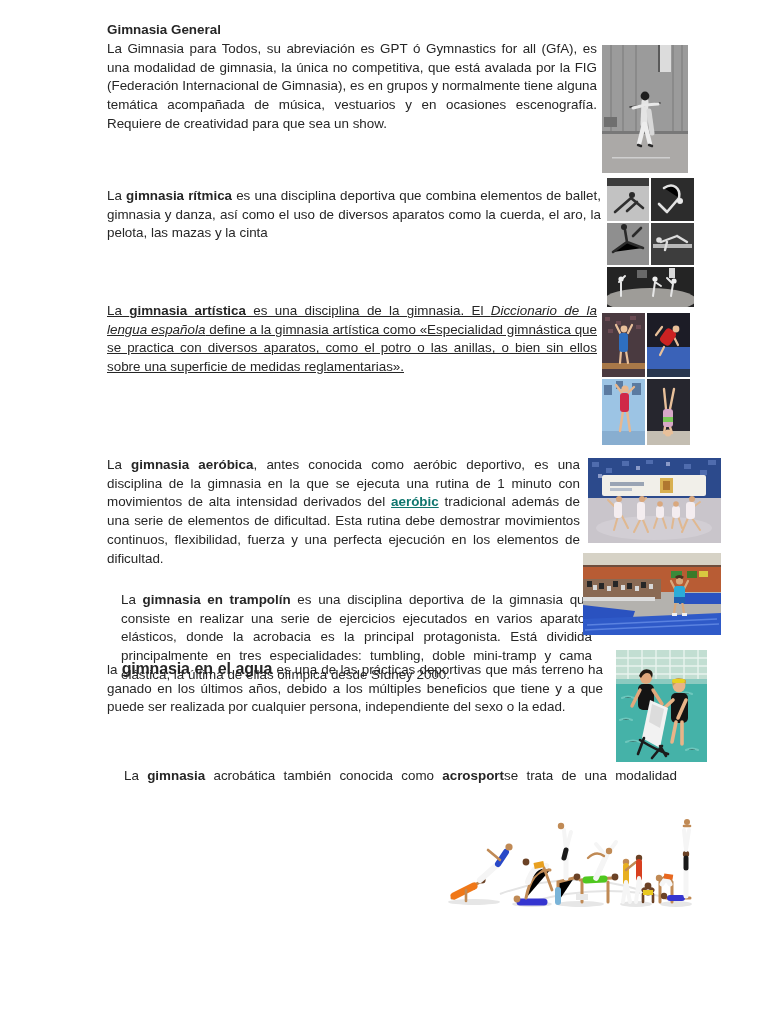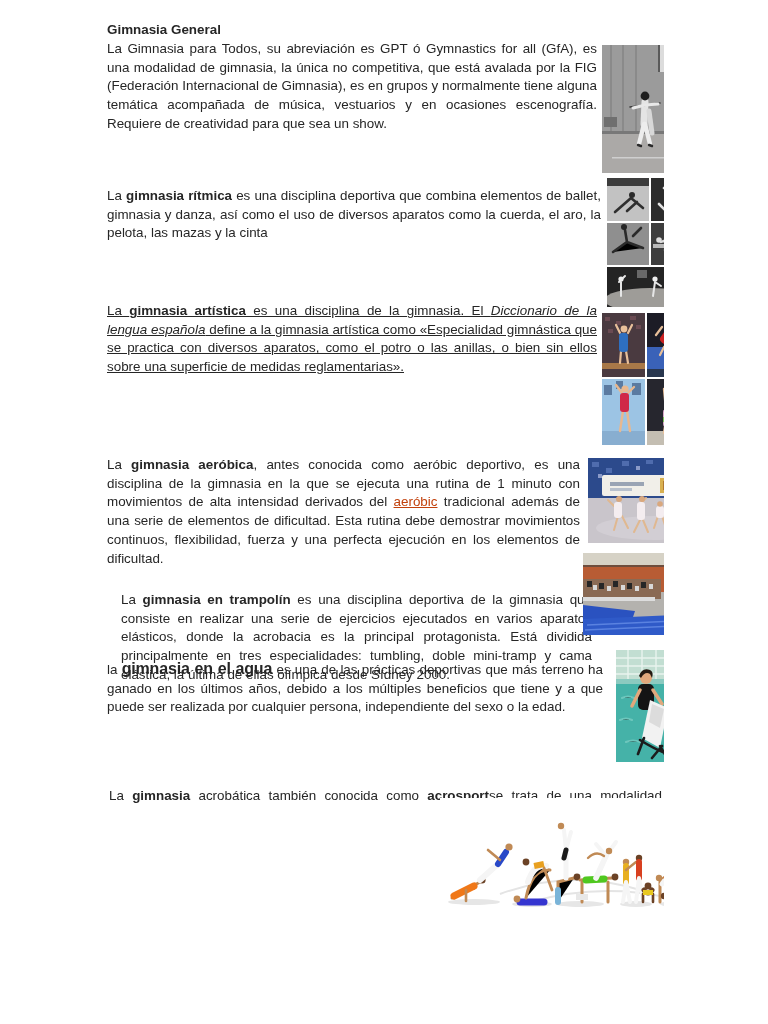--- a/index.html
+++ b/index.html
@@ -1,38 +1,38 @@
 <!DOCTYPE html>
 <html><head>
 <meta charset="utf-8">
 <style>
   html,body{margin:0;padding:0;background:#ffffff;}
   .page{
-    position:relative;width:664px;height:1024px;background:#ffffff;
+    position:relative;width:768px;height:1024px;background:#ffffff;
     font-family:"Liberation Sans",sans-serif;color:#262626;overflow:hidden;
   }
   .title{
     position:absolute;left:107px;top:21px;width:490px;
     font-size:13.4px;font-weight:bold;line-height:18.7px;
   }
   .para{
     position:absolute;font-size:13.4px;line-height:18.7px;
     text-align:justify;margin:0;
   }
   .rb{font-weight:bold;}
   .ri{font-style:italic;}
   .rb2{font-weight:bold;font-size:16px;letter-spacing:-0.15px;}
-  .ra{color:#c2410c;text-decoration:underline;}
+  .ra{color:#0f766e;text-decoration:underline;font-weight:bold;}
   #p-general   {left:107px;top:40px;width:490px;}
   #p-ritmica   {left:107px;top:187px;width:494px;}
   #p-artistica {left:107px;top:302px;width:490px;text-decoration:underline;}
   #p-aerobica  {left:107px;top:456px;width:473px;}
   #p-trampolin {left:121px;top:551px;width:471px;margin-top:40px;}
   #p-agua      {left:107px;top:660px;width:496px;}
-  #p-acro-1    {left:109px;top:767px;width:553px;text-align-last:justify;white-space:nowrap;margin-top:20px;}
+  #p-acro-1    {left:124px;top:767px;width:553px;text-align-last:justify;white-space:nowrap;}
   #p-acro-2    {left:107px;top:786px;width:325px;}
   .photo{position:absolute;}
   .photo svg{display:block;}
 </style>
 </head>
 <body>
 
 <div class="page">
 
   <div class="title">Gimnasia General</div>

